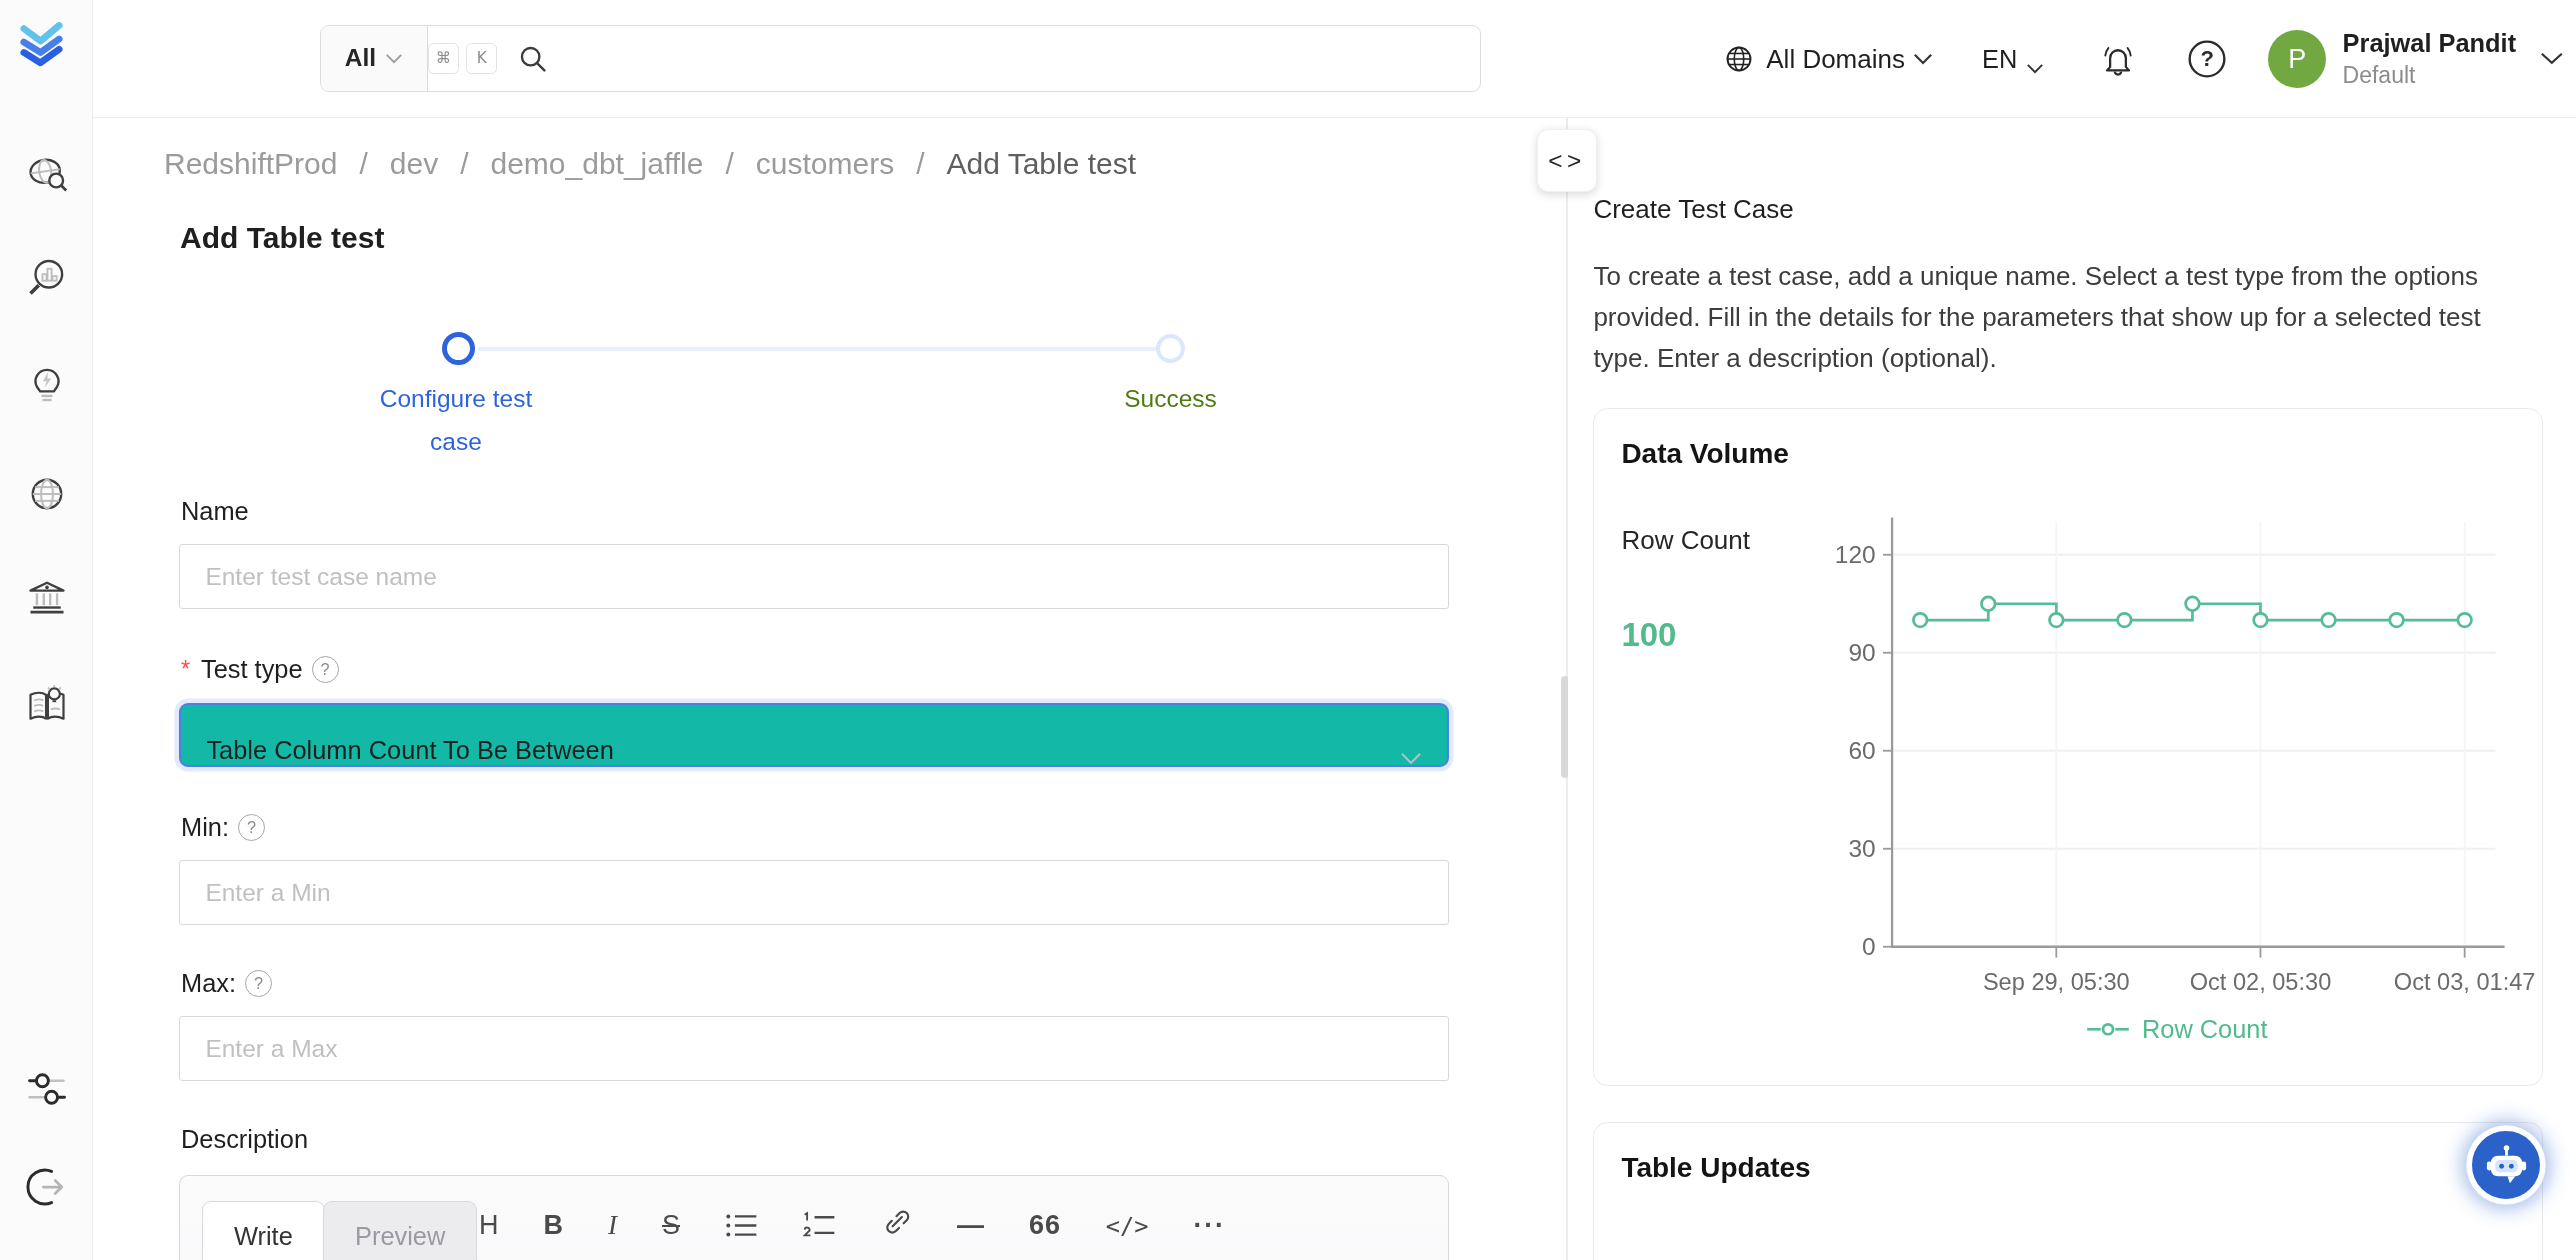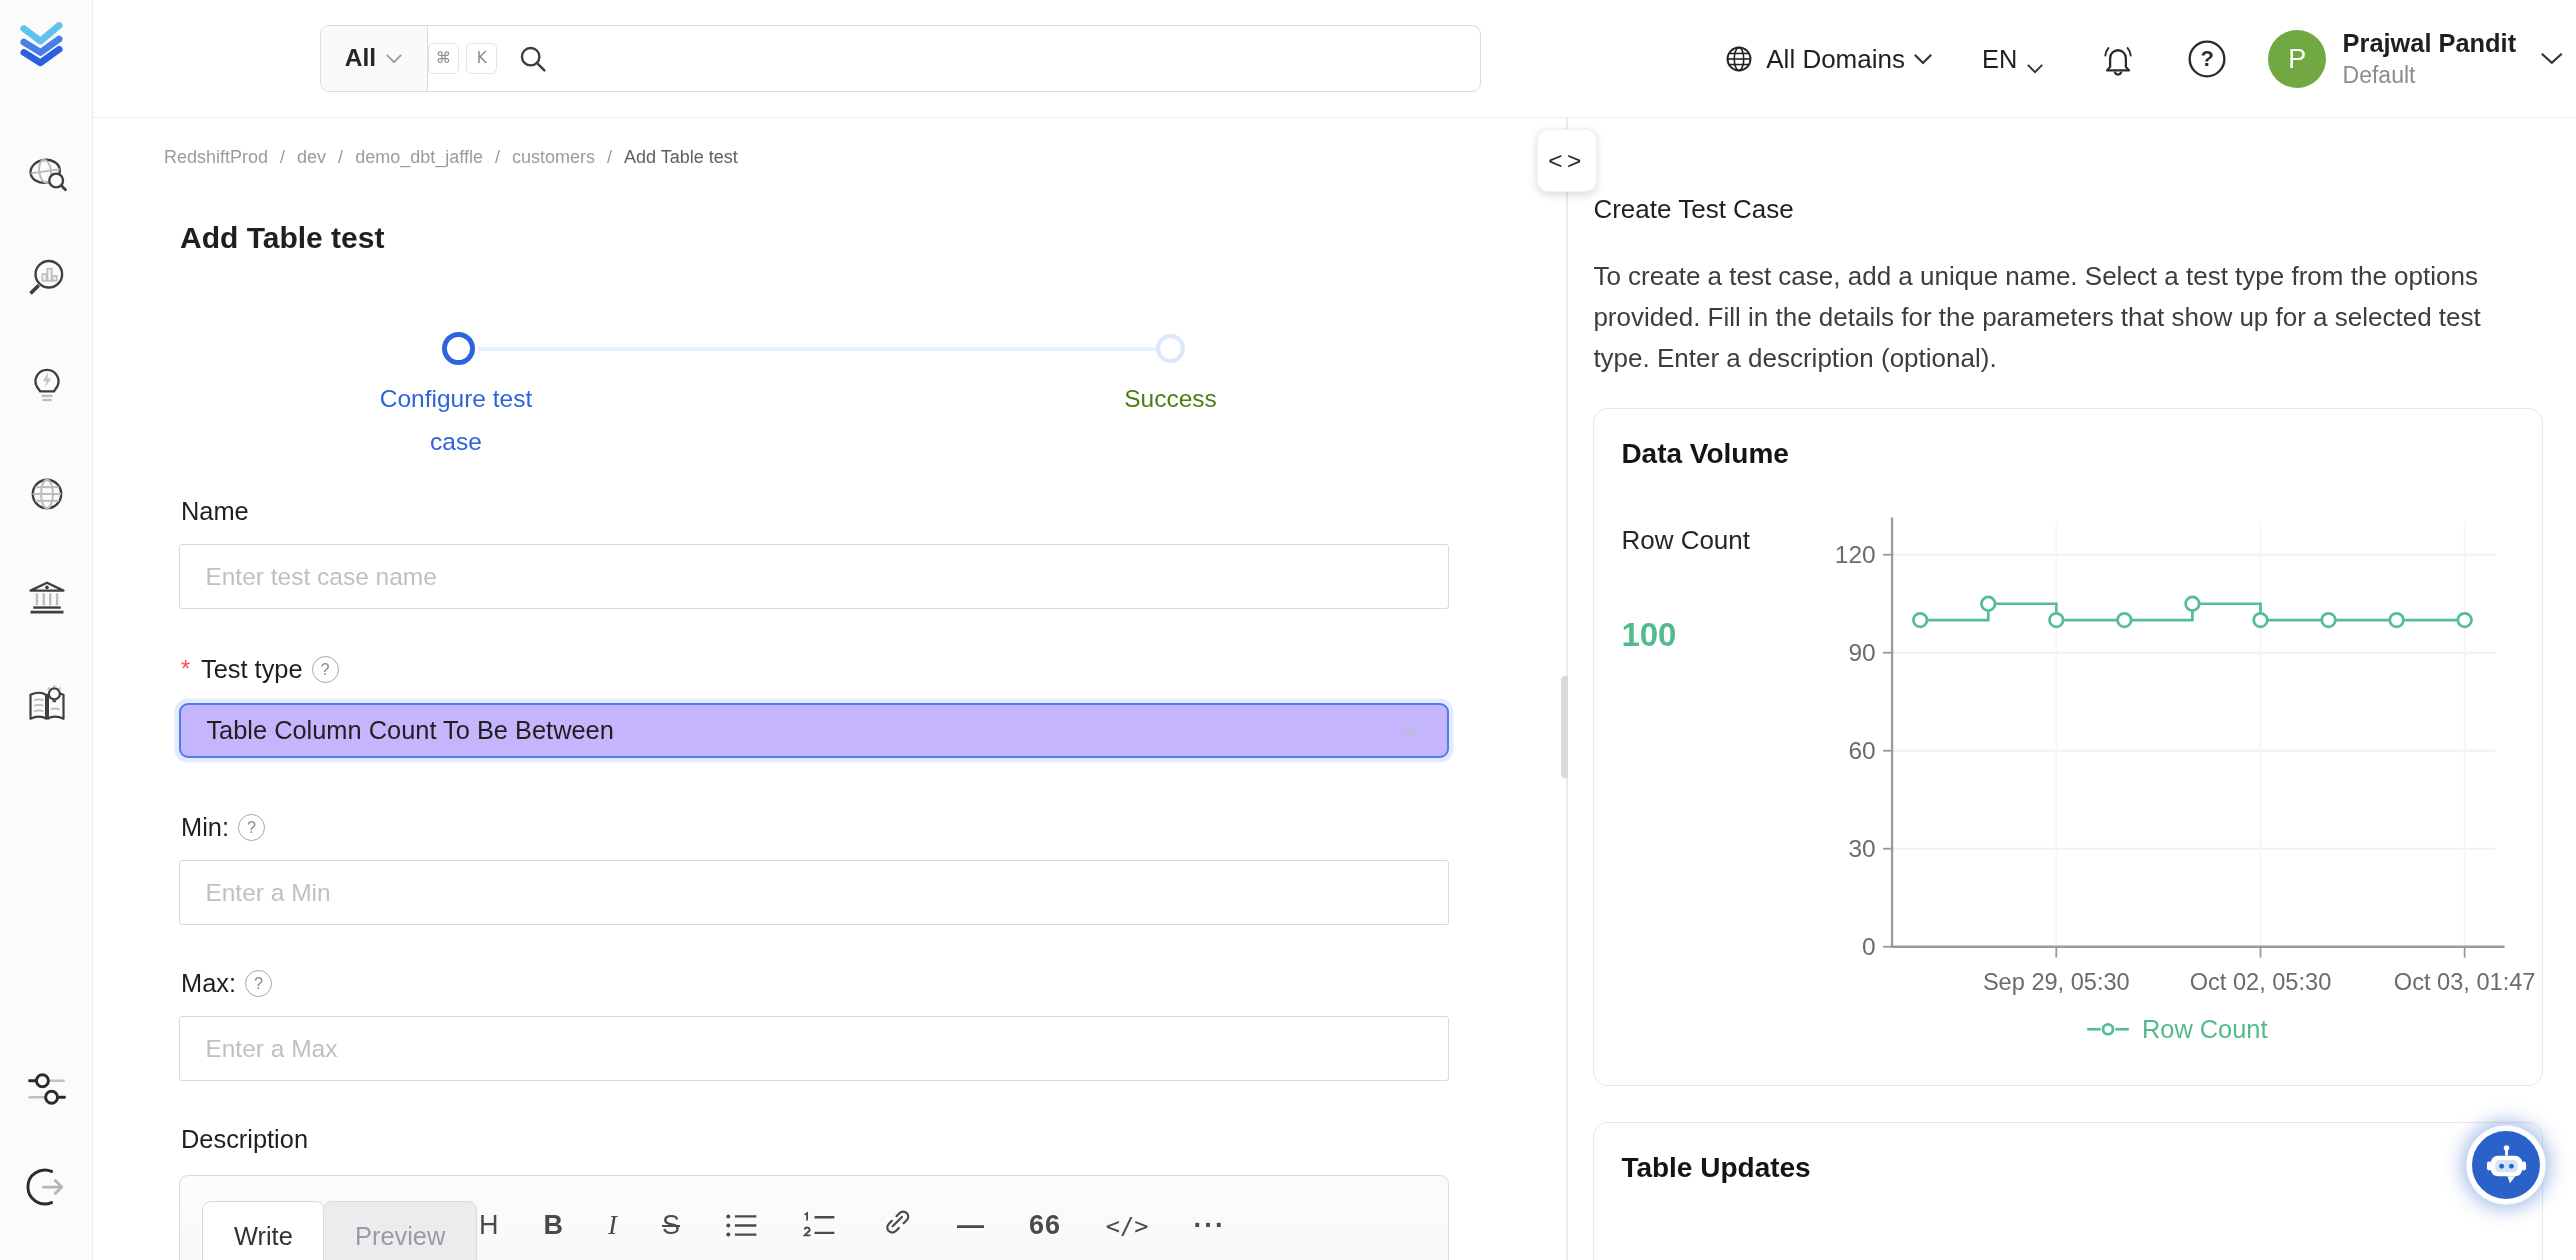--- a/index.html
+++ b/index.html
@@ -33,37 +33,37 @@
   .help-btn .qmark { position:absolute; inset:0; display:flex; align-items:center; justify-content:center; font-size:22px; font-weight:700; color:#2b2b2b; }
   .userchip { display:flex; align-items:center; margin-left:40px; cursor:pointer; }
   .avatar { width:58px; height:58px; border-radius:50%; background:#72A841; color:#fff; font-size:27px; display:flex; align-items:center; justify-content:center; }
   .user-texts { margin-left:16.3px; }
   .user-name { font-size:25.4px; font-weight:700; color:#1f1f1f; }
   .user-ws { font-size:23px; color:#8c8c8c; margin-top:3.6px; }
   .user-caret { margin-left:23.6px; }
 
   
   .main { position:absolute; left:93px; top:118px; width:1473px; height:1143px; background:#fff; }
-  .breadcrumb { position:absolute; left:71px; top:29px; display:flex; gap:12px; font-size:18px; color:#9b9b9b; }
+  .breadcrumb { position:absolute; left:71px; top:29px; display:flex; gap:22px; font-size:30px; color:#9b9b9b; }
   .breadcrumb .crumb { cursor:pointer; }
   .breadcrumb .crumb.last { color:#5f5f5f; }
   .page-title { position:absolute; left:87px; top:103px; font-size:30px; font-weight:600; color:#1f1f1f; }
 
   .step-dot-1 { position:absolute; left:349px; top:214px; width:33px; height:33px; border:5.4px solid #2d63dd; border-radius:50%; background:#fff; }
   .step-line  { position:absolute; left:385px; top:229px; width:682px; height:3.6px; background:#e7f0fc; }
   .step-dot-2 { position:absolute; left:1063px; top:216px; width:29px; height:29px; border:4.5px solid #dbe7fb; border-radius:50%; background:#fff; }
   .step-label-1 { position:absolute; left:263px; top:259px; width:200px; text-align:center; font-size:24.5px; color:#2d63dd; line-height:43px; }
   .step-label-2 { position:absolute; left:1005px; top:259px; width:145px; text-align:center; font-size:24.5px; color:#4d7c0f; line-height:43px; }
 
   .f-label { position:absolute; left:88px; font-size:25.4px; font-weight:500; color:#1f1f1f; display:flex; align-items:center; gap:9px; }
   .req { color:#ff4d4f; font-size:23.6px; margin-right:1.8px; }
   .help-circ { width:27px; height:27px; border:1.8px solid #a6a6a6; border-radius:50%; color:#8c8c8c; font-size:16.3px; display:inline-flex; align-items:center; justify-content:center; cursor:pointer; }
   .t-input { position:absolute; left:86px; width:1270px; height:65px; border:1.8px solid #d9d9d9; border-radius:3px; font-size:24.5px; color:#262626; padding:0 25.4px; outline:none; font-family:inherit; background:#fff; }
   .t-input::placeholder { color:#c0c0c0; }
-  .t-select { position:absolute; left:86px; width:1270px; height:55px; border:2.3px solid #4d7de9; border-radius:9px; background:#c4b5fd; box-shadow:0 0 0 4.5px rgba(77,125,233,.16); display:flex; align-items:center; padding:0 25.4px; font-size:25.4px; color:#1f1f1f; cursor:pointer; }
+  .t-select { position:absolute; left:86px; width:1270px; height:64px; border:2.3px solid #4d7de9; border-radius:9px; background:#14b8a6; box-shadow:0 0 0 4.5px rgba(77,125,233,.16); display:flex; align-items:flex-end; padding:0 25.4px; font-size:25.4px; color:#1f1f1f; cursor:pointer; }
   .t-select .sel-caret { margin-left:auto; }
 
   .editor { position:absolute; left:86px; top:1057px; width:1270px; height:209px; border:1.8px solid #d9d9d9; border-radius:9px; background:linear-gradient(#fbfbfc,#f7f7f9); overflow:hidden; }
   .ed-tabs { position:absolute; left:22px; top:25.4px; display:flex; }
   .ed-tab { height:100px; padding:0 31px; display:flex; align-items:flex-start; padding-top:20px; font-size:25.4px; border:1.8px solid #d9d9d9; border-radius:9px 9px 0 0; cursor:pointer; }
   .ed-tab.active { background:#fff; color:#333; font-weight:500; border-bottom-color:#fff; }
   .ed-tab.inactive { background:#ececef; color:#9a9aa5; margin-left:-1.8px; }
   .ed-tools { position:absolute; left:299px; top:34px; display:flex; align-items:center; gap:45px; color:#4a4a4a; }
   .ed-glyph { font-size:27px; cursor:pointer; }
   .g-h { font-weight:400; }

